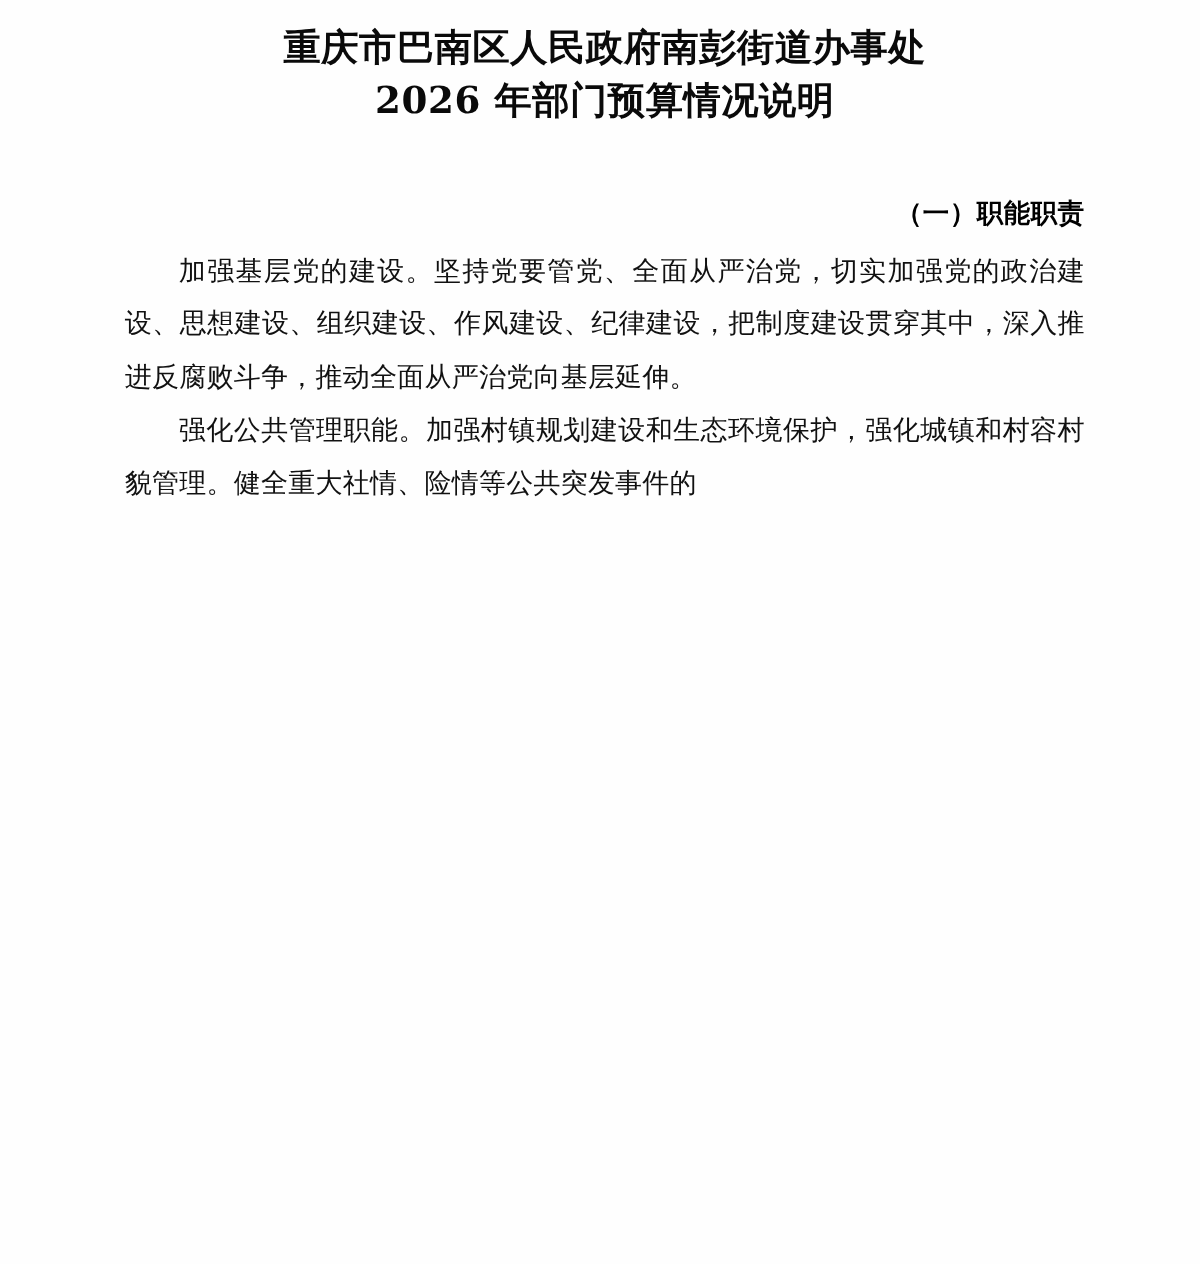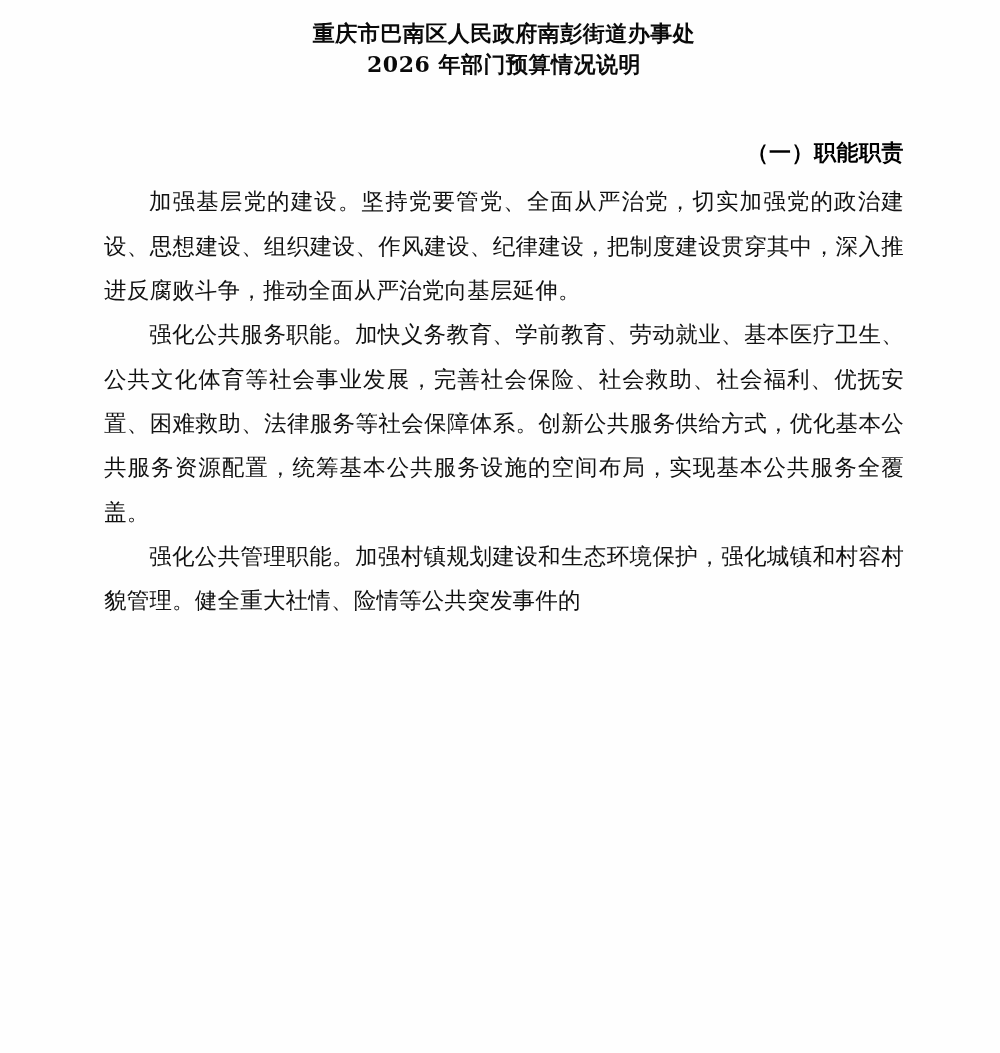--- a/index.html
+++ b/index.html
@@ -15,21 +15,21 @@
   }
   .page {
     width: 1000px;
     min-height: 1053px;
     box-sizing: border-box;
     padding: 14px 96px 0 104px;
     background: #fefefe;
   }
   .doc-title {
     text-align: center;
-    font-size: 22px;
+    font-size: 31px;
     font-weight: bold;
     line-height: 1.42;
     letter-spacing: 0.5px;
     margin: 0;
     padding-top: 4px;
     color: #0a0a0a;
   }
   .doc-title .line {
     display: block;
     white-space: nowrap;
@@ -56,20 +56,21 @@
   }
   .para {
     font-size: 22.5px;
     line-height: 1.97;
     margin: 0;
     text-align: justify;
     text-justify: inter-ideograph;
     text-indent: 2em;
     letter-spacing: 0.2px;
     color: #111111;
+    font-family: Liberation Mono, monospace;
   }
   .para + .para {
     margin-top: 0px;
   }
 </style>
 </head>
 <body>
 
 <div class="page">
 
@@ -77,16 +78,15 @@
     <span class="line">重庆市巴南区人民政府南彭街道办事处</span>
     <span class="line">2026 年部门预算情况说明</span>
   </h1>
 
   <div class="spacer-after-title"></div>
 
 
   <h3 class="heading-2">（一）职能职责</h3>
 
   <p class="para">加强基层党的建设。坚持党要管党、全面从严治党，切实加强党的政治建设、思想建设、组织建设、作风建设、纪律建设，把制度建设贯穿其中，深入推进反腐败斗争，推动全面从严治党向基层延伸。</p>
-  <p class="para">强化公共服务职能。加快义务教育、学前教育、劳动就业、基本医疗卫生、公共文化体育等社会事业发展，完善社会保险、社会救助、社会福利、优抚安置、困难救助、法律服务等社会保障体系。创新公共服务供给方式，优化基本公共服务资源配置，统筹基本公共服务设施的空间布局，实现基本公共服务全覆盖。</p>
   <p class="para">强化公共管理职能。加强村镇规划建设和生态环境保护，强化城镇和村容村貌管理。健全重大社情、险情等公共突发事件的</p>
 
 </div>
 
 </body></html>

